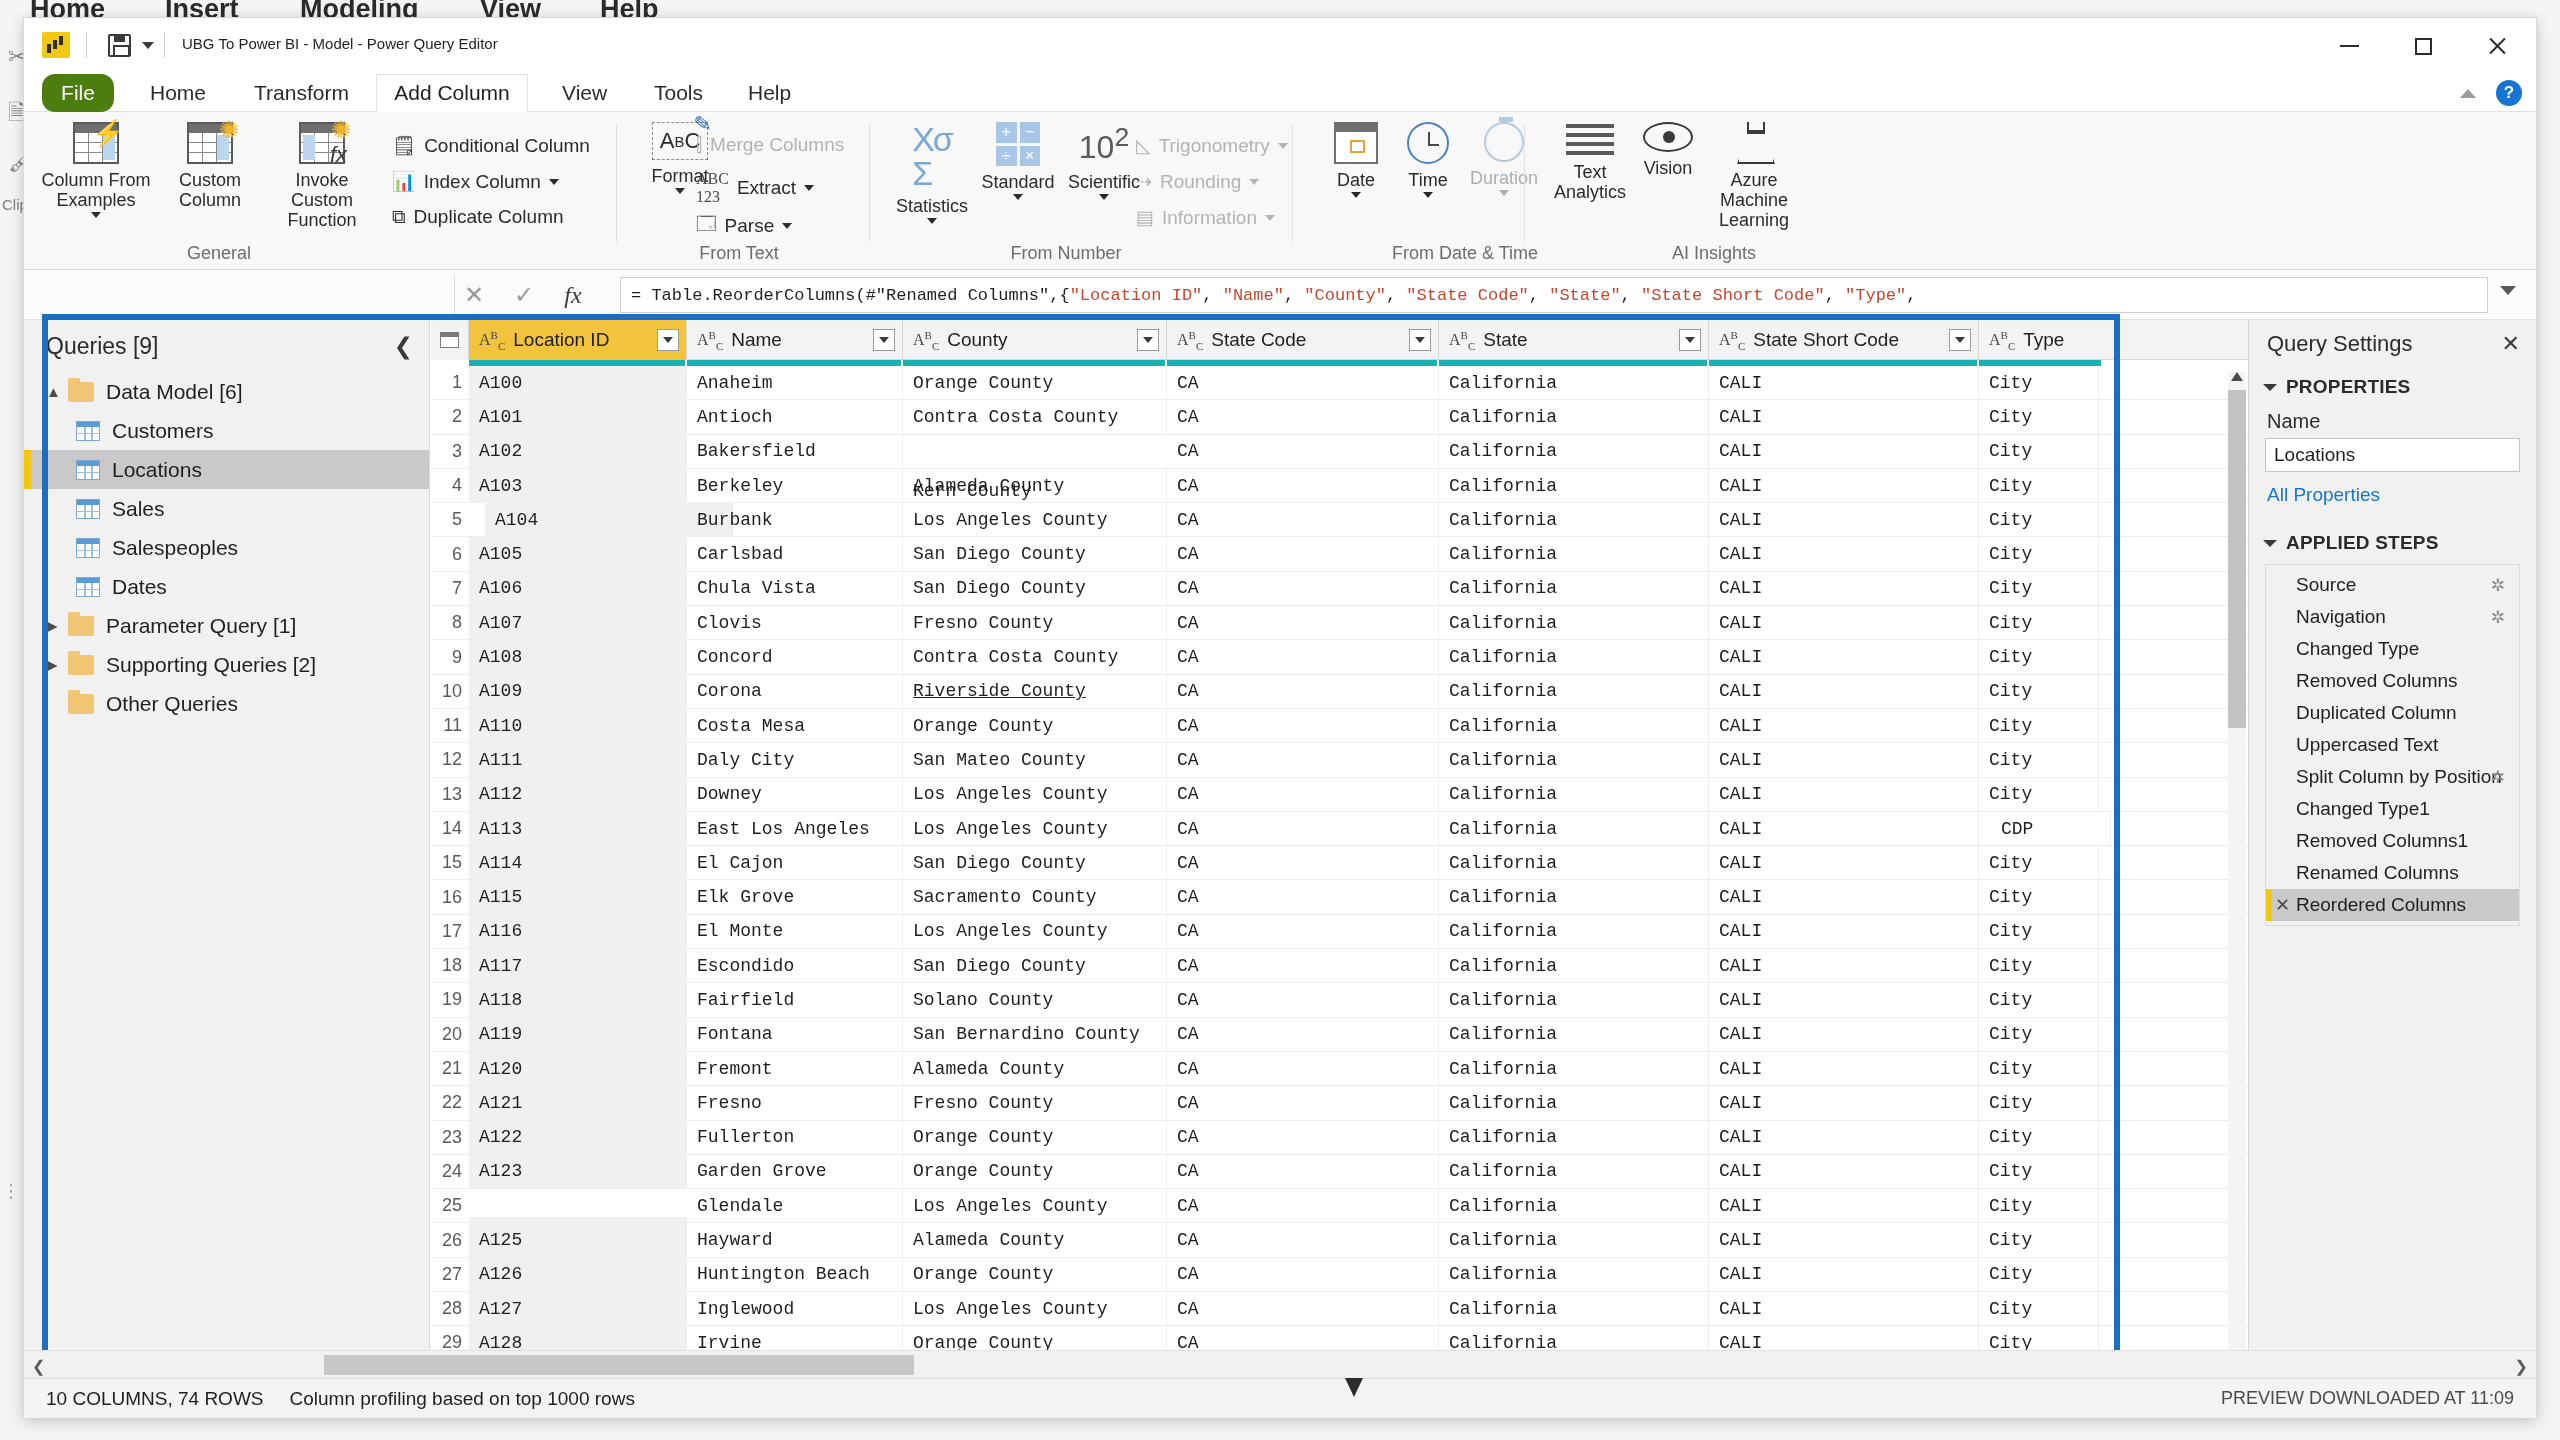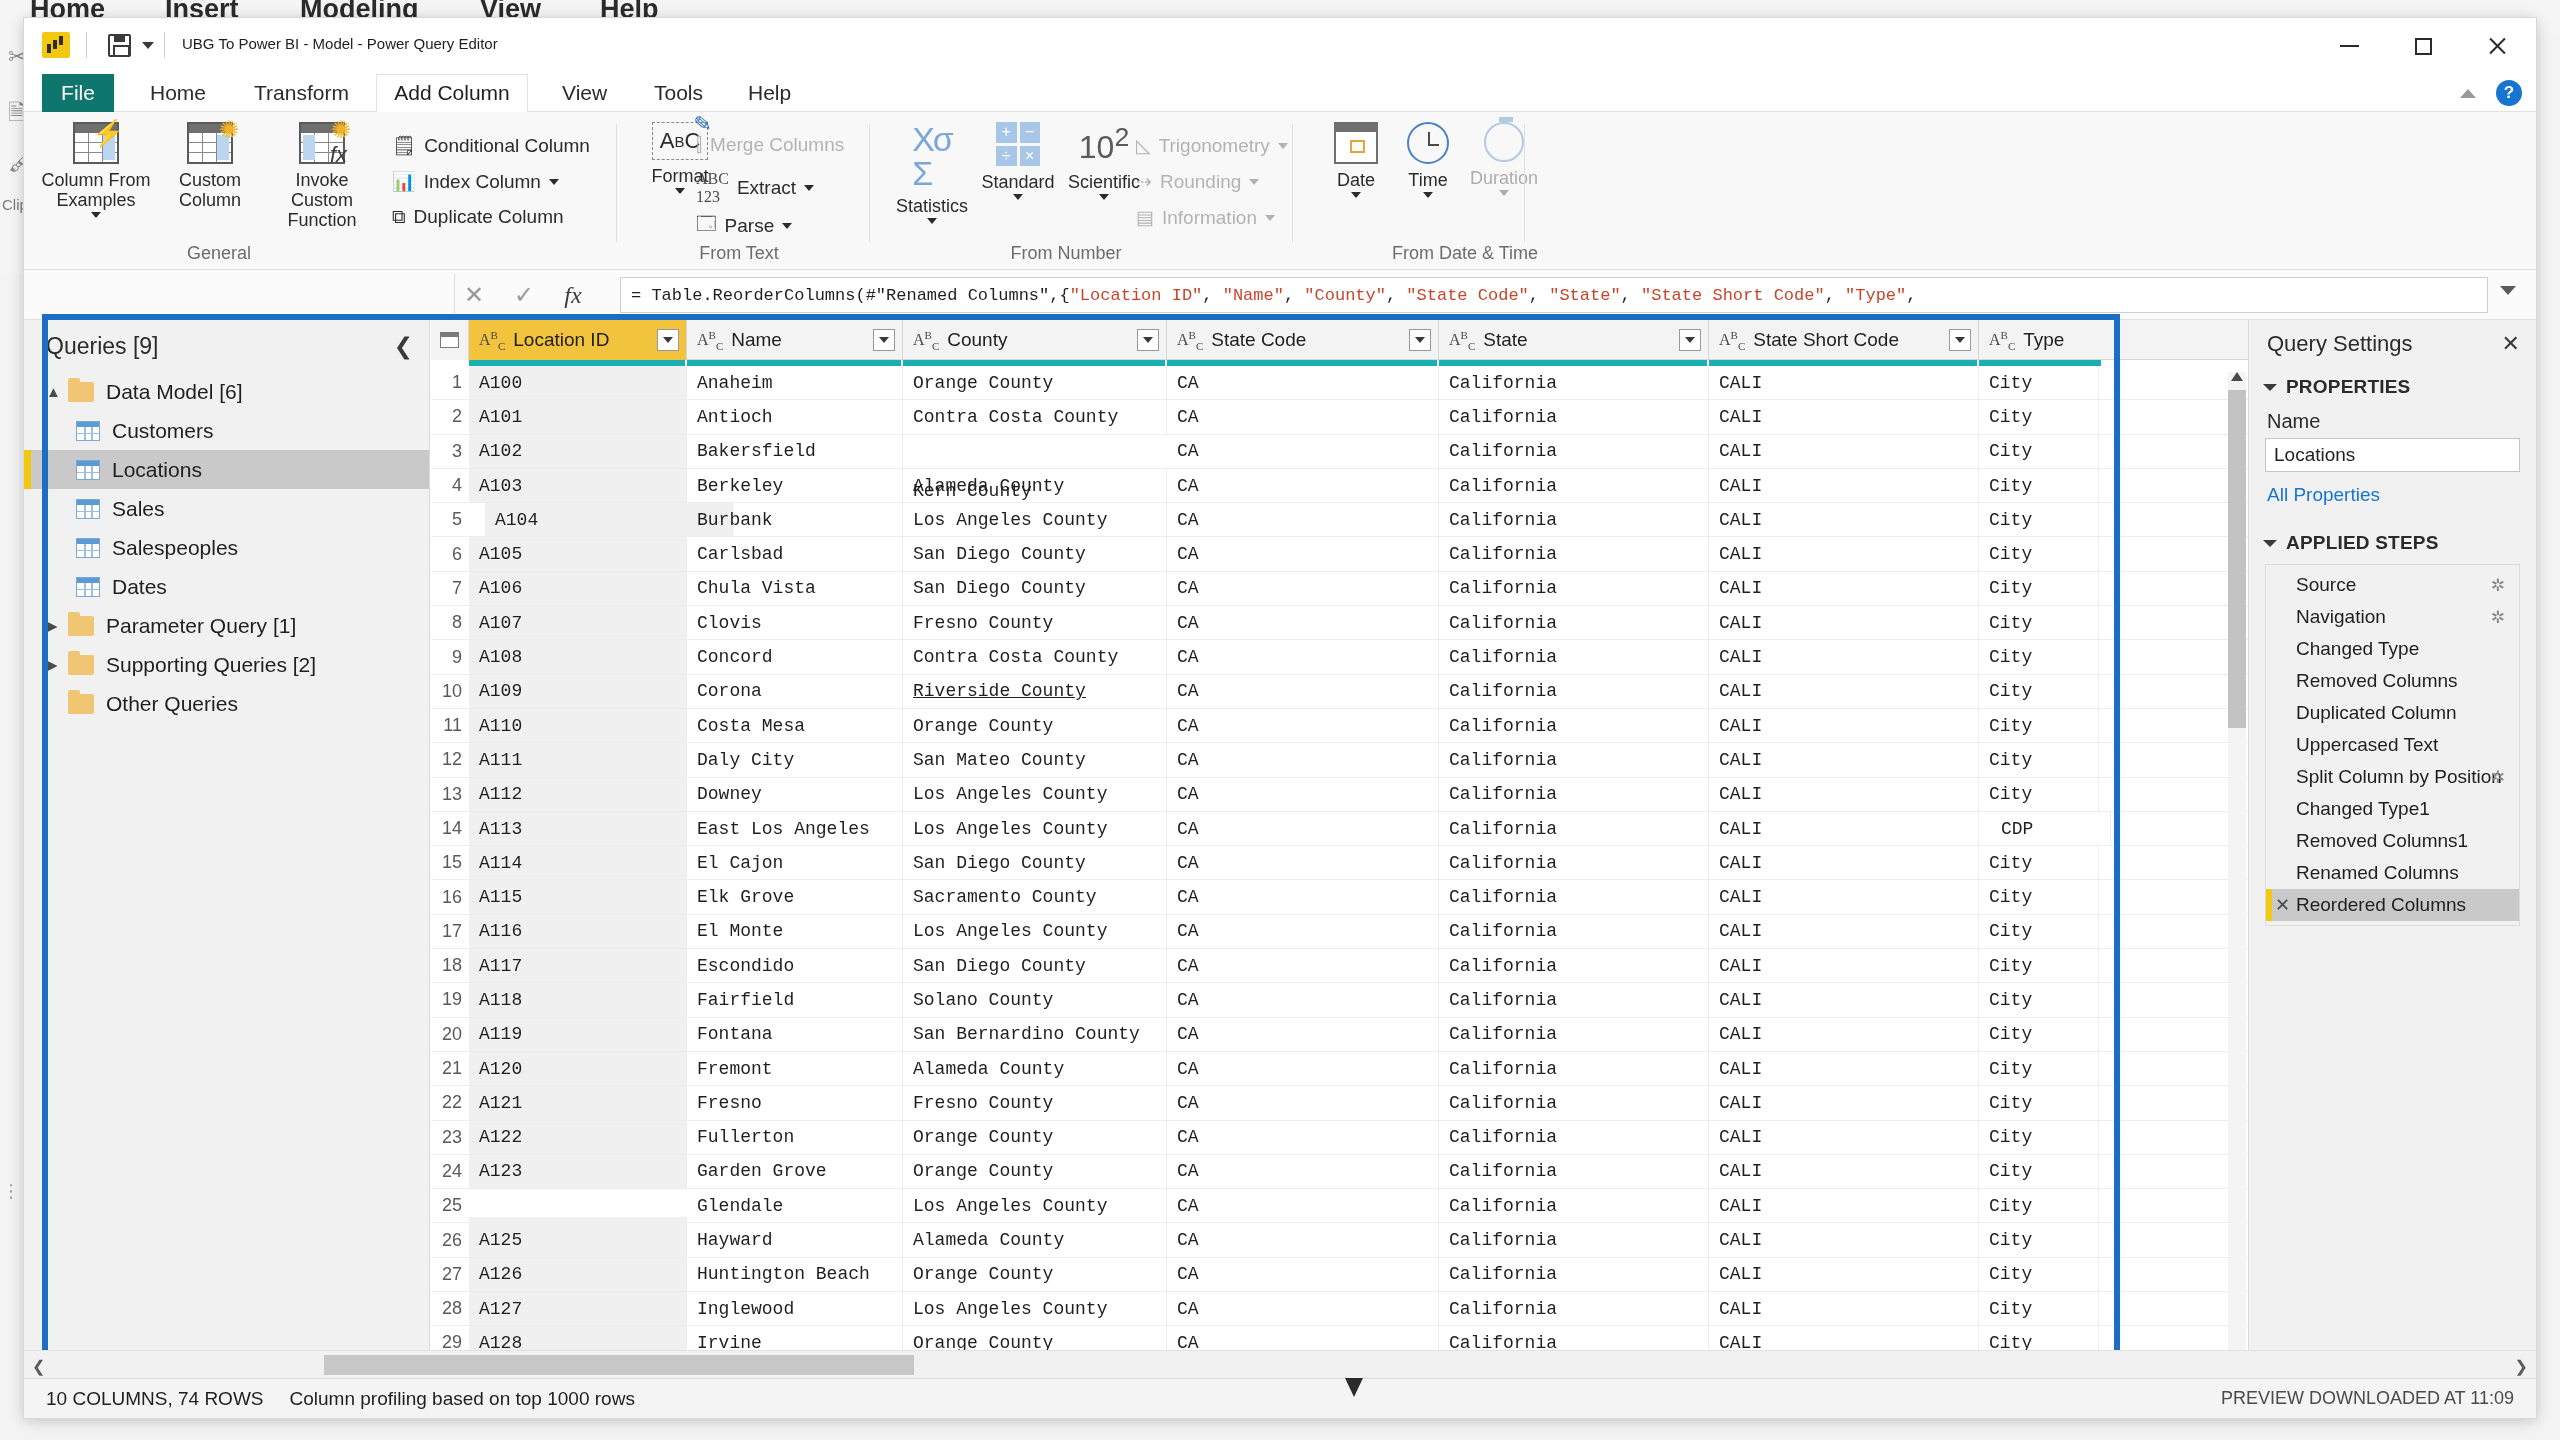--- a/index.html
+++ b/index.html
@@ -60,21 +60,21 @@
   .winbtn .cls::before,.winbtn .cls::after{
     content:""; position:absolute; left:0; top:9px; width:21px; height:2px; background:#2b2b2b;}
   .winbtn .cls::before{ transform:rotate(45deg);} .winbtn .cls::after{ transform:rotate(-45deg);}
 
   
   .ribbon-tabs { position:relative; height:38px; background:#ffffff; border-bottom:1px solid #e1e1e1; }
   .rtab {
     position:absolute; top:0; height:38px; display:flex; align-items:center; justify-content:center;
     font-size:21px; color:#2b2b2b; padding:0 18px; white-space:nowrap;
   }
-  .rtab.file { background:#0f766e; color:#ffffff; }
+  .rtab.file { background:#4d7c0f; color:#ffffff;border-radius:13px; }
   .rtab.active { background:#ffffff; border:1px solid #e1e1e1; border-bottom:1px solid #ffffff; color:#1f1f1f; }
   .ribbon-right { position:absolute; right:14px; top:6px; display:flex; align-items:center; gap:20px; }
   .chev-up { width:0;height:0;border-left:8px solid transparent;border-right:8px solid transparent;border-bottom:9px solid #9a9a9a;}
   .help-dot { width:26px;height:26px;border-radius:50%;background:#1675d1;color:#fff;font-size:17px;font-weight:bold;
     display:flex;align-items:center;justify-content:center;}
 
   
   .ribbon { position:relative; height:158px; background:#f8f8f8; border-bottom:1px solid #dcdcdc; }
   .rgroup { position:absolute; top:0; height:158px; }
   .rgroup-sep { position:absolute; top:12px; width:1px; height:118px; background:#e0e0e0; }
@@ -440,20 +440,37 @@
       </div>
       <div class="bigbtn" style="left:148px">
         <div class="ic-dur"></div>
         <div class="lbl" style="color:#adadad">Duration</div>
         <div class="dd" style="border-top-color:#adadad"></div>
       </div>
       <div class="rgroup-label">From Date &amp; Time</div>
     </div>
     <div class="rgroup-sep" style="left:1500px"></div>
 
+    <div class="rgroup" style="left:1510px; width:360px">
+      <div class="bigbtn" style="left:0">
+        <div class="ic-lines"></div>
+        <div class="lbl">Text
+Analytics</div>
+      </div>
+      <div class="bigbtn" style="left:78px">
+        <div class="ic-eye"></div>
+        <div class="lbl">Vision</div>
+      </div>
+      <div class="bigbtn" style="left:164px">
+        <div class="ic-flask"></div>
+        <div class="lbl">Azure Machine
+Learning</div>
+      </div>
+      <div class="rgroup-label">AI Insights</div>
+    </div>
   </div>
 
   <div class="fbar">
     <div class="fbar-divider"></div>
     <div class="fbar-icons">
       <span class="fb-x">✕</span>
       <span class="fb-chk">✓</span>
       <span class="fb-fx">fx</span>
     </div>
     <div class="fb-input">

